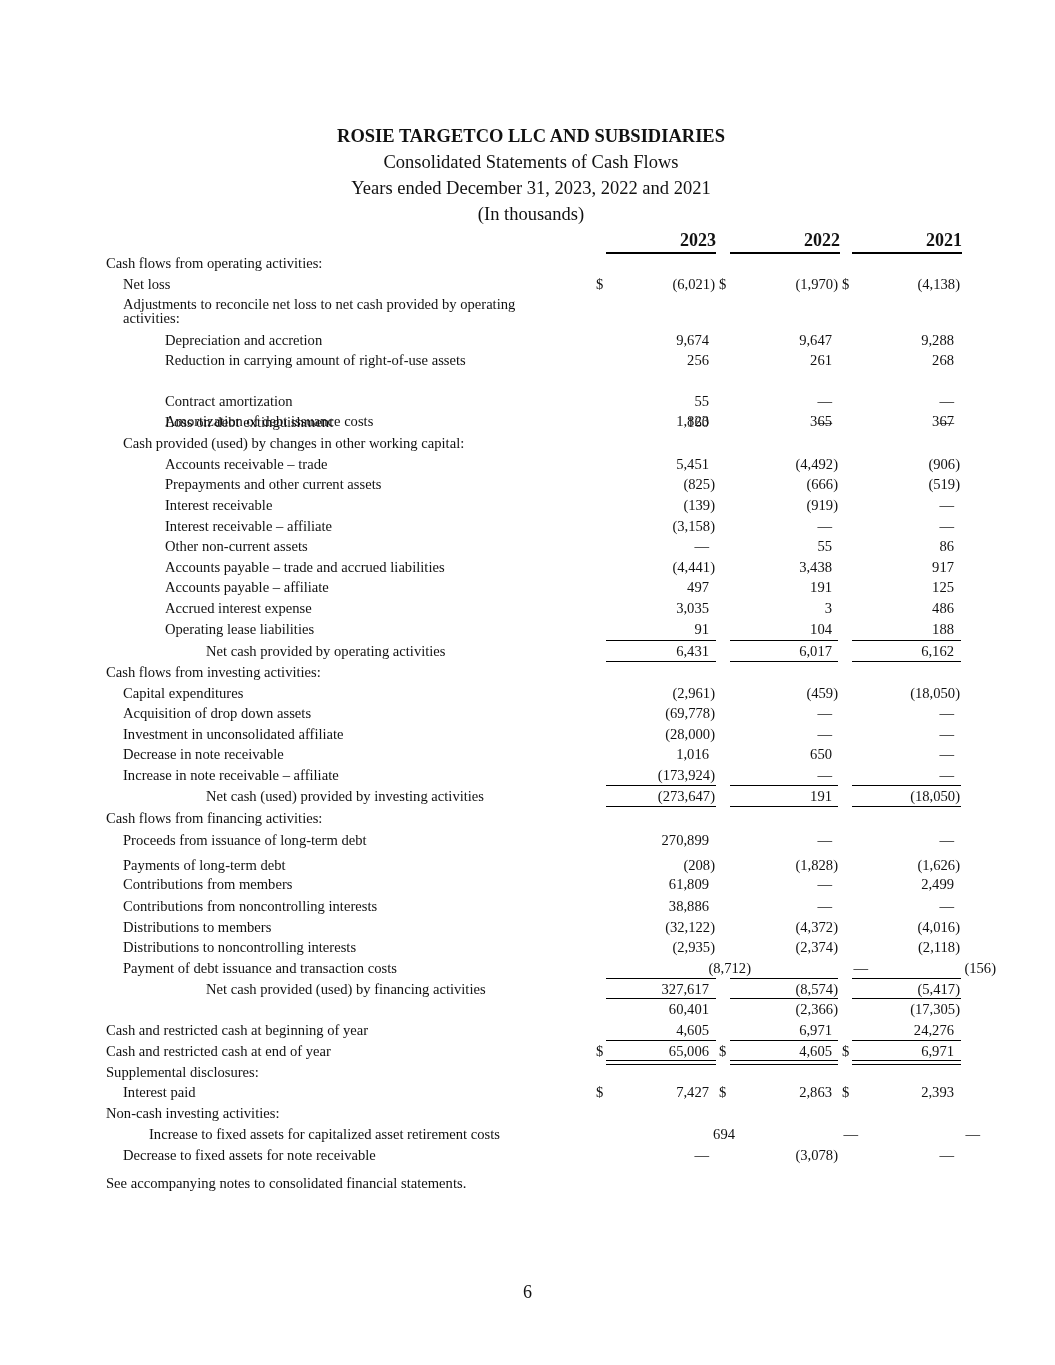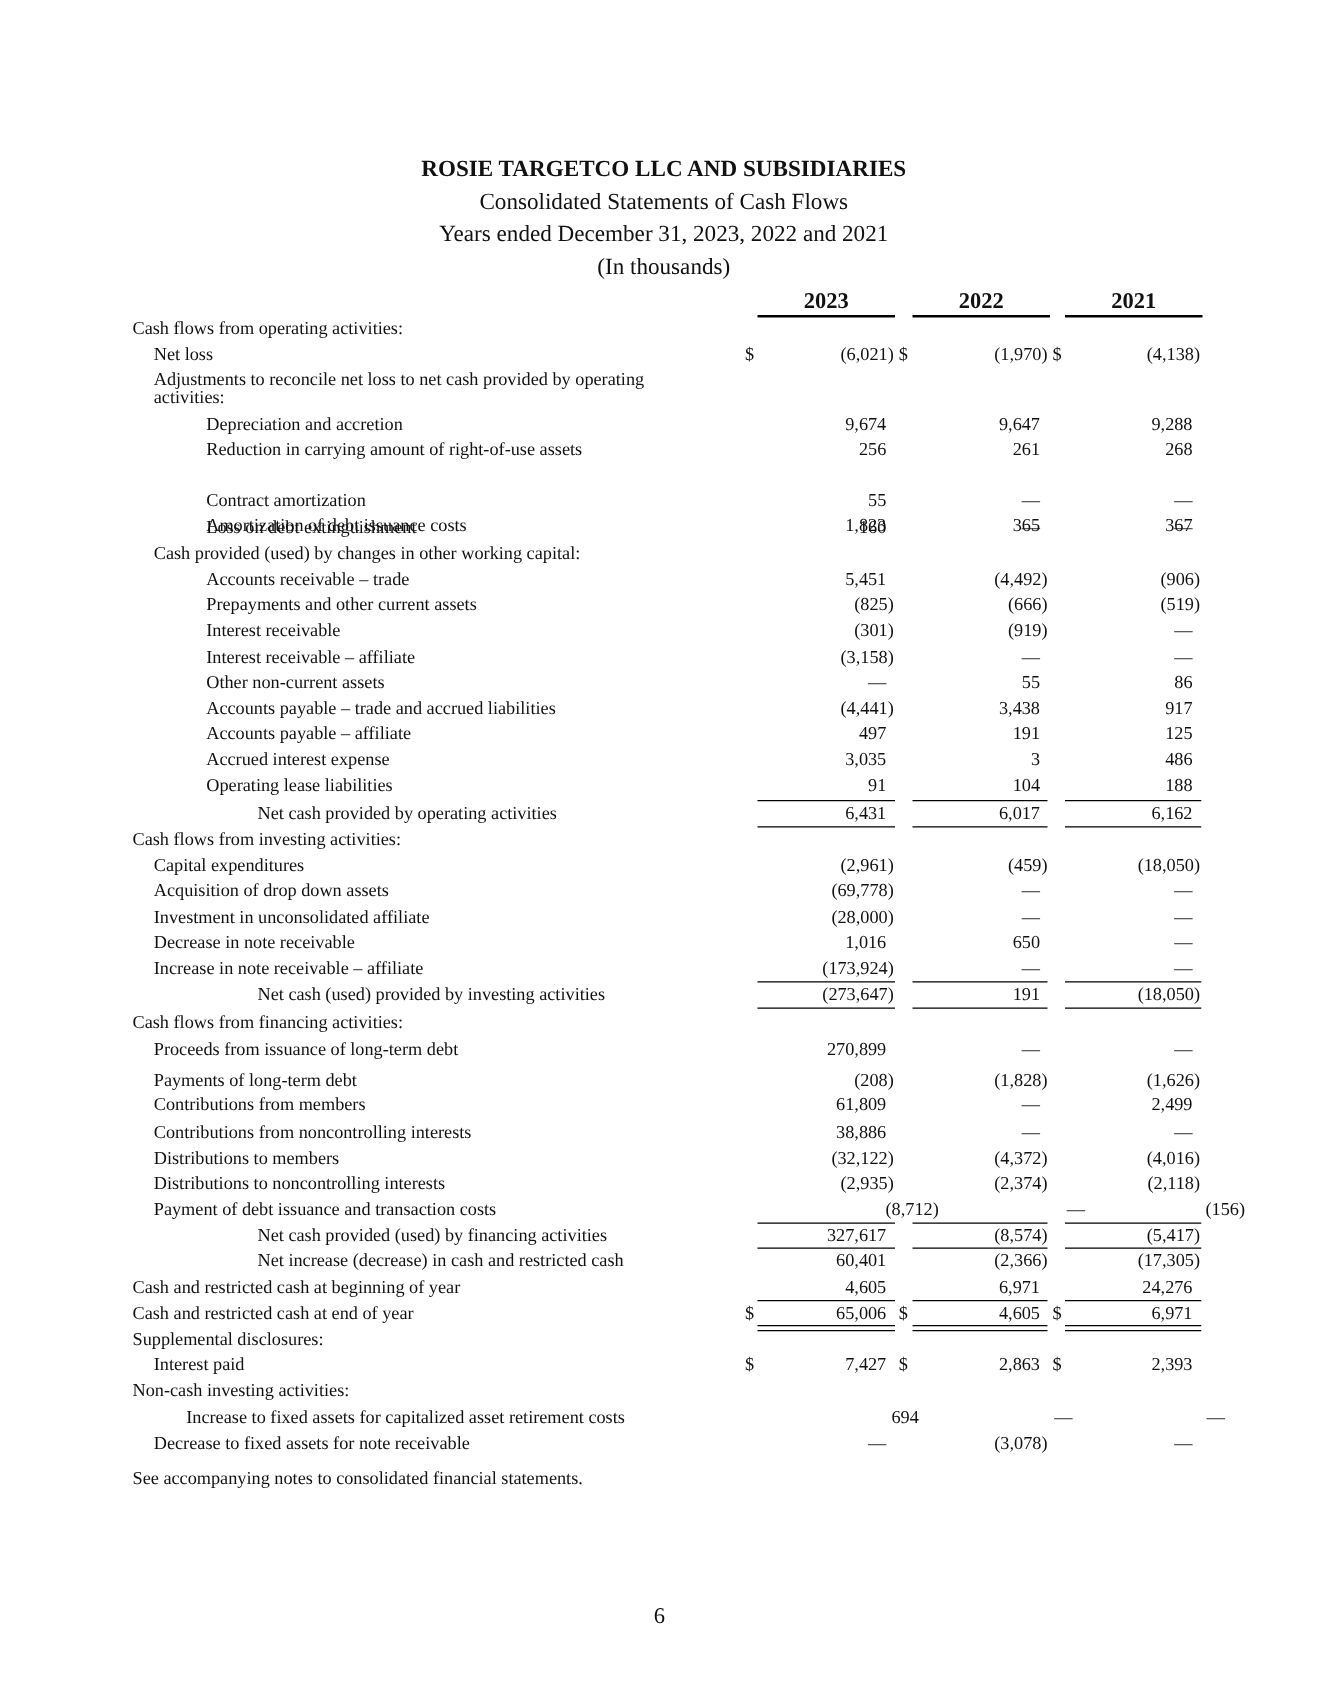--- a/index.html
+++ b/index.html
@@ -6,21 +6,21 @@
   body {
     width: 1055px; height: 1365px; position: relative; overflow: hidden;
     font-family: "Liberation Serif", "DejaVu Serif", serif; color: #111111;
   }
   .hdr { position: absolute; left: 0; width: 1062px; text-align: center; }
   .hdr-company { top: 126px; font-size: 18.5px; font-weight: bold; }
   .hdr-title { top: 152px; font-size: 18.5px; }
   .hdr-period { top: 178px; font-size: 18.5px; }
   .hdr-units { top: 204px; font-size: 18.5px; }
 
-  .yearhdr { position: absolute; top: 230px; font-size: 18px; font-weight: bold; text-align: center; width: 110px; border-bottom: 2px solid #000; padding-bottom: 1px; }
+  .yearhdr { position: absolute; top: 230px; font-size: 18px; font-weight: bold; text-align: right; width: 110px; border-bottom: 2px solid #000; padding-bottom: 1px; }
 
   .row { position: absolute; left: 0; width: 1055px; height: 20px; font-size: 14.6px; line-height: 20px; }
   .row .lbl { position: absolute; white-space: nowrap; }
   .row .dollar { position: absolute; }
   .row .val { position: absolute; text-align: right; white-space: nowrap; }
   .ind0 { left: 106px; }
   .ind1 { left: 123px; }
   .ind2 { left: 165px; }
   .ind3 { left: 206px; text-align: right; }
 
@@ -117,21 +117,21 @@
       <span class="val c3 paren-pad">(906)</span>
     </div>
     <div class="row" style="top: 474px;">
       <span class="lbl ind2">Prepayments and other current assets</span>
       <span class="val c1 paren-pad">(825)</span>
       <span class="val c2 paren-pad">(666)</span>
       <span class="val c3 paren-pad">(519)</span>
     </div>
     <div class="row" style="top: 495px;">
       <span class="lbl ind2">Interest receivable</span>
-      <span class="val c1 paren-pad">(301)</span>
+      <span class="val c1 paren-pad">(139)</span>
       <span class="val c2 paren-pad">(919)</span>
       <span class="val c3 plain-pad">—</span>
     </div>
     <div class="row" style="top: 516px;">
       <span class="lbl ind2">Interest receivable – affiliate</span>
       <span class="val c1 paren-pad">(3,158)</span>
       <span class="val c2 plain-pad">—</span>
       <span class="val c3 plain-pad">—</span>
     </div>
     <div class="row" style="top: 536px;">
@@ -260,21 +260,20 @@
       <span class="val c2 plain-pad">—</span>
       <span class="val c3 paren-pad">(156)</span>
     </div>
     <div class="row" style="top: 979px;">
       <span class="lbl ind3">Net cash provided (used) by financing activities</span>
       <span class="val c1 plain-pad">327,617</span>
       <span class="val c2 paren-pad">(8,574)</span>
       <span class="val c3 paren-pad">(5,417)</span>
     </div>
     <div class="row" style="top: 999px;">
-      <span class="lbl ind3">Net increase (decrease) in cash and restricted cash</span>
       <span class="val c1 plain-pad">60,401</span>
       <span class="val c2 paren-pad">(2,366)</span>
       <span class="val c3 paren-pad">(17,305)</span>
     </div>
     <div class="row" style="top: 1020px;">
       <span class="lbl ind0">Cash and restricted cash at beginning of year</span>
       <span class="val c1 plain-pad">4,605</span>
       <span class="val c2 plain-pad">6,971</span>
       <span class="val c3 plain-pad">24,276</span>
     </div>

